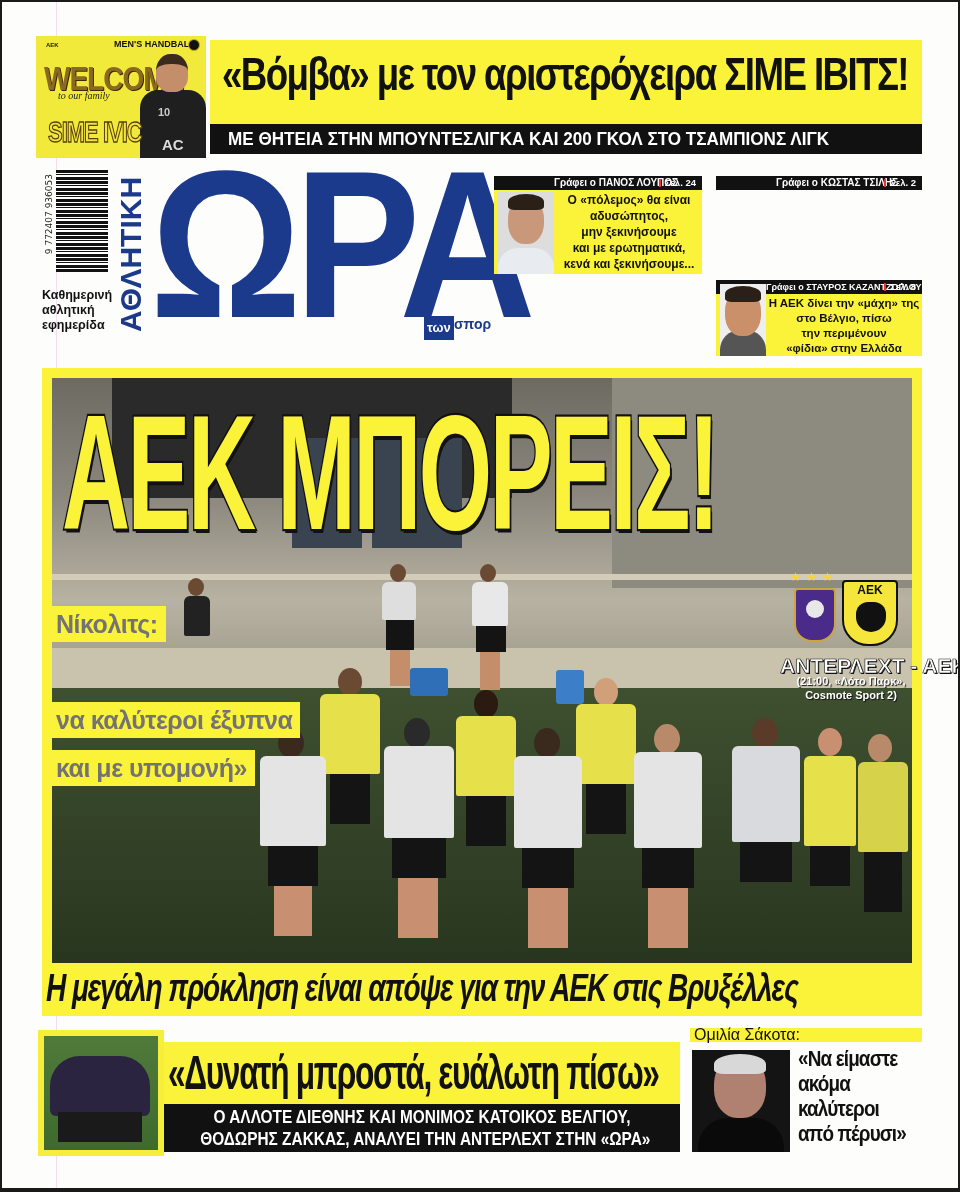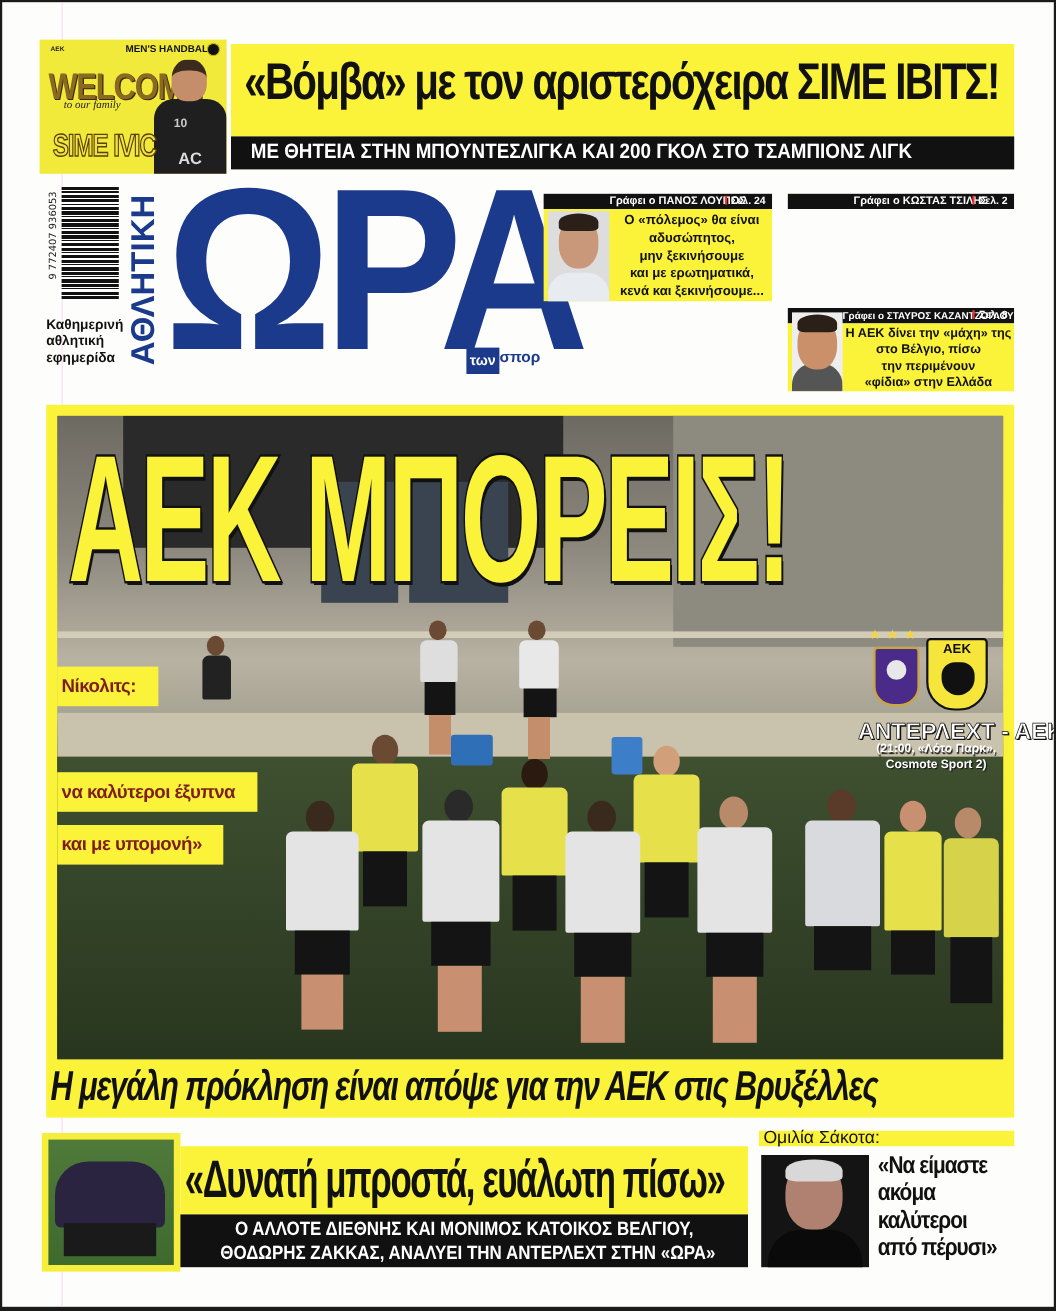--- a/index.html
+++ b/index.html
@@ -60,21 +60,21 @@
   .hero-frame { left: 40px; top: 366px; width: 880px; height: 648px; background: #fbf33a; }
   .hero-photo { left: 50px; top: 376px; width: 860px; height: 585px; overflow: hidden;
     background: linear-gradient(180deg, #6d6a62 0%, #8b877d 20%, #b8b2a2 38%, #a8a494 46%, #3d4a2c 52%, #2e3a22 70%, #233019 100%); }
   .bldg { position: absolute; }
   .player { position: absolute; }
   .p-head { position: absolute; border-radius: 50%; background: #6b4a34; }
   .p-torso { position: absolute; border-radius: 6px 6px 2px 2px; }
   .p-shorts { position: absolute; background: #141414; }
   .p-legs { position: absolute; background: #2a2a2a; }
   .hero-title { left: 60px; top: 388px; font-size: 152px; font-weight: 900; color: #fbf33a; letter-spacing: -4px; -webkit-text-stroke: 4px #111; transform: scaleX(0.62) scaleY(1.08); transform-origin: left top; white-space: nowrap; line-height: 1; paint-order: stroke fill; text-shadow: 3px 3px 0 #111; }
-  .quote-lbl { position: absolute; left: 50px; background: #fbf33a; color: #7f1d1d; font-weight: 700; font-size: 17px; padding: 2px 20px 2px 4px; line-height: 32px; white-space: nowrap; letter-spacing: -0.5px; }
+  .quote-lbl { position: absolute; left: 50px; background: #fbf33a; color: #737373; font-weight: 700; font-size: 25px; padding: 2px 8px 2px 4px; line-height: 32px; white-space: nowrap; letter-spacing: -0.5px; }
   .match-badges { left: 782px; top: 568px; width: 120px; height: 80px; }
   .badge-and { position: absolute; left: 10px; top: 18px; width: 42px; height: 54px; background: #4b2b8a; border-radius: 4px 4px 18px 18px; border: 2px solid #c9a640; }
   .badge-and-inner { position: absolute; left: 10px; top: 10px; width: 18px; height: 18px; border-radius: 50%; background: #e8e8e8; }
   .badge-aek { position: absolute; left: 58px; top: 10px; width: 56px; height: 66px; background: #f6e53a; border: 2px solid #111; border-radius: 4px 4px 26px 26px; }
   .badge-aek-txt { position: absolute; left: 0; right: 0; top: 1px; text-align: center; font-size: 12px; font-weight: 900; color: #111; }
   .badge-aek-eagle { position: absolute; left: 12px; top: 20px; width: 30px; height: 30px; background: #111; border-radius: 40% 40% 50% 50%; }
   .star { position: absolute; color: #f6d53a; font-size: 12px; top: 0; }
   .match-title { left: 778px; top: 652px; font-size: 21px; font-weight: 700; color: #fff; -webkit-text-stroke: 0.6px #111; text-shadow: 1px 1px 0 #111; white-space: nowrap; }
   .match-info { left: 786px; top: 672px; width: 126px; font-size: 11px; font-weight: 700; color: #fff; text-align: center; line-height: 14px; text-shadow: 1px 1px 1px #111; }
   .hero-caption { left: 44px; top: 962px; font-size: 38px; font-weight: 900; font-style: italic; color: #111; letter-spacing: -1.5px; transform: scaleX(0.74); transform-origin: left top; white-space: nowrap; line-height: 48px; }

